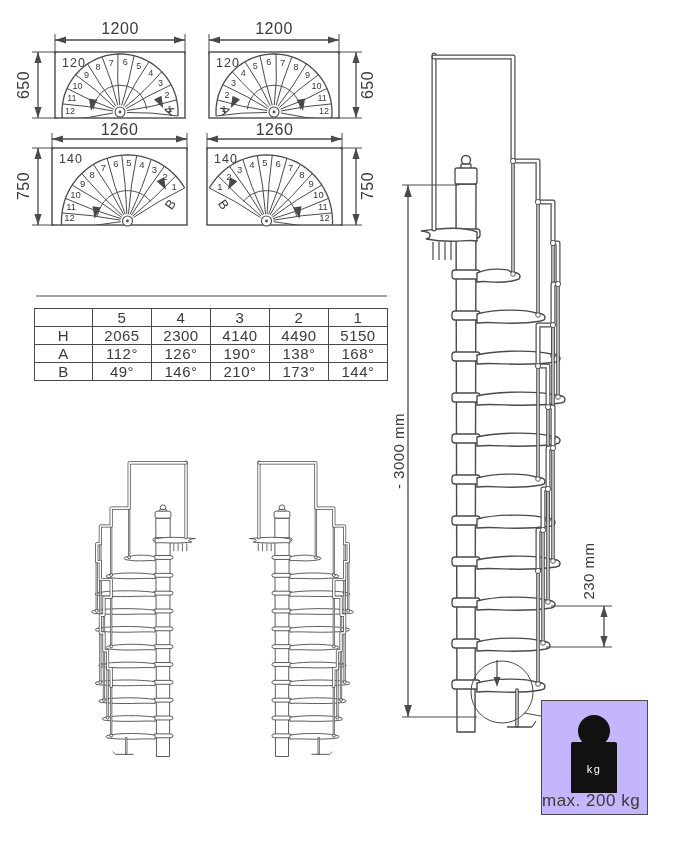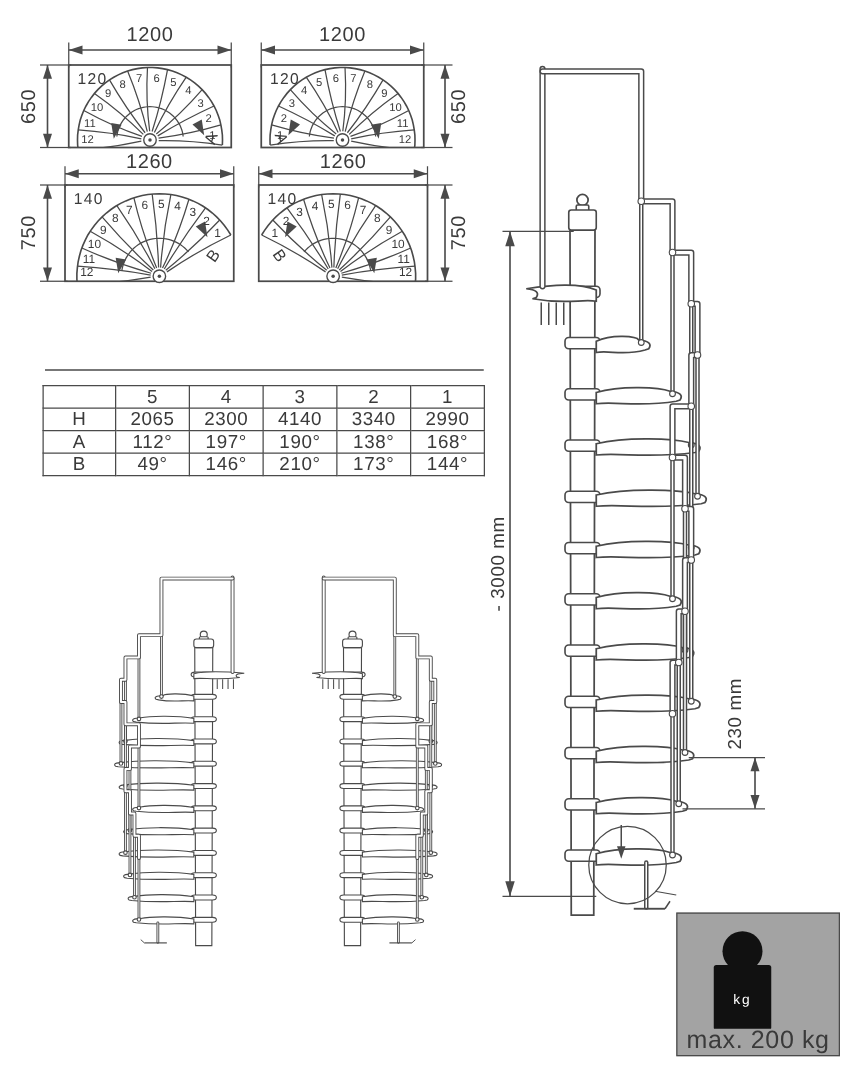--- a/index.html
+++ b/index.html
@@ -15,26 +15,26 @@
   .vlabel{transform:rotate(-90deg);}
   table.spec{
     position:absolute;left:34px;top:308px;border-collapse:collapse;table-layout:fixed;
     background:#fff;
   }
   table.spec td{
     border:1.4px solid #4a4a4a;font-size:15px;text-align:center;
     height:17px;padding:0;color:#3a3a3a;font-weight:400;letter-spacing:0.5px;
   }
   .loadbox{
-    position:absolute;left:541px;top:730px;width:131px;height:115px;
-    border:1.5px solid #4a4a4a;background:#a3a3a3;box-sizing:border-box;
+    position:absolute;left:541px;top:700px;width:107px;height:115px;
+    border:1.5px solid #4a4a4a;background:#c4b5fd;box-sizing:border-box;
   }
   .loadbox .lbl{
-    position:absolute;left:0;right:0;top:90px;text-align:center;
-    font-size:20px;color:#3a3a3a;letter-spacing:0.5px;
+    position:absolute;left:0;right:0;top:90px;text-align:left;
+    font-size:17px;color:#3a3a3a;letter-spacing:0.5px;
   }
 </style>
 </head>
 <body>
 
 <div class="sheet">
 
   <svg id="art" width="674" height="854" viewBox="0 0 674 854">
       <g>
         <clipPath id="fc1">
@@ -538,27 +538,27 @@
           <td>4</td>
           <td>3</td>
           <td>2</td>
           <td>1</td>
         </tr>
         <tr>
           <td>H</td>
           <td>2065</td>
           <td>2300</td>
           <td>4140</td>
-          <td>3340</td>
-          <td>2990</td>
+          <td>4490</td>
+          <td>5150</td>
         </tr>
         <tr>
           <td>A</td>
           <td>112°</td>
-          <td>197°</td>
+          <td>126°</td>
           <td>190°</td>
           <td>138°</td>
           <td>168°</td>
         </tr>
         <tr>
           <td>B</td>
           <td>49°</td>
           <td>146°</td>
           <td>210°</td>
           <td>173°</td>

